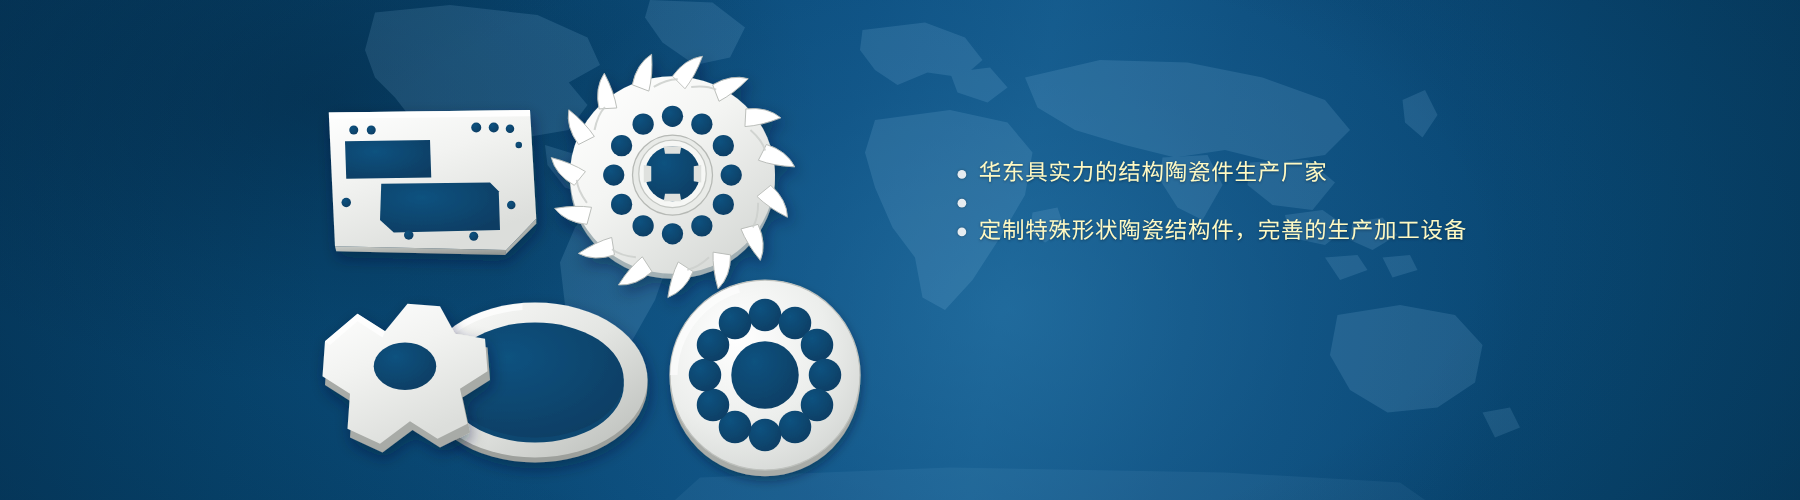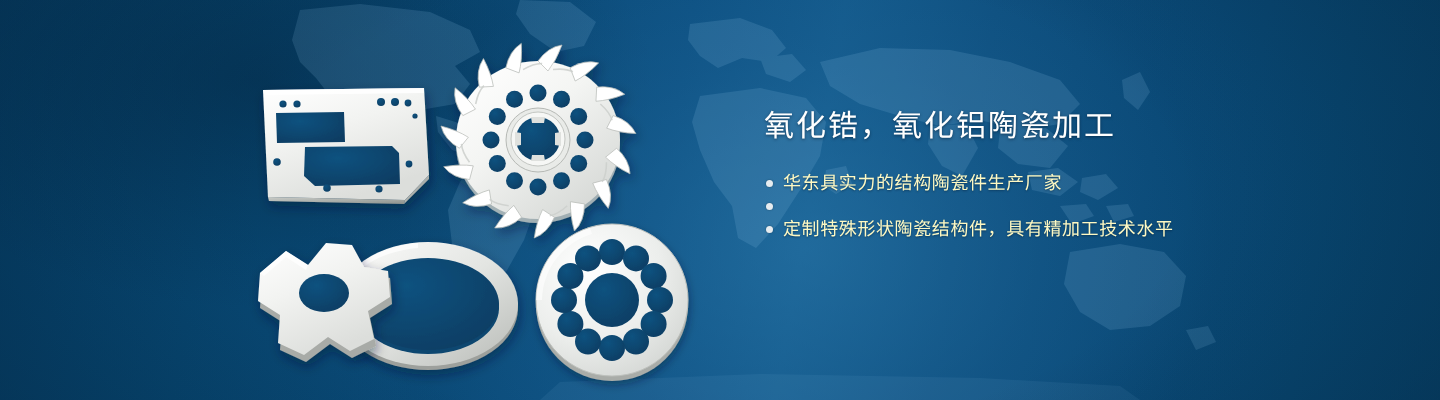--- a/index.html
+++ b/index.html
@@ -339,30 +339,29 @@
           <circle cx="-41.6" cy="-24" r="13"></circle>
           <circle cx="-24" cy="-41.6" r="13"></circle>
         </g>
         <circle cx="0" cy="0" r="27" fill="url(#holeShade)"></circle>
         <path d="M-76 0 a76 76 0 0 1 54 -72 l2 6 a70 70 0 0 0 -50 66 Z" fill="#ffffff" opacity="0.6"></path>
       </g>
     </svg>
   </div>
 
   <div class="copy">
-    <h1 class="headline">氧化锆，氧化铝陶瓷加工</h1>
 
     <ul class="points">
       <li class="point">
         <span class="dot"></span>
         <span class="point-text">华东具实力的结构陶瓷件生产厂家</span>
       </li>
       <li class="point">
         <span class="dot"></span>
       </li>
       <li class="point">
         <span class="dot"></span>
-        <span class="point-text">定制特殊形状陶瓷结构件，具有精加工技术水平</span>
+        <span class="point-text">定制特殊形状陶瓷结构件，完善的生产加工设备</span>
       </li>
     </ul>
   </div>
 
 </div>
 
 </body></html>

